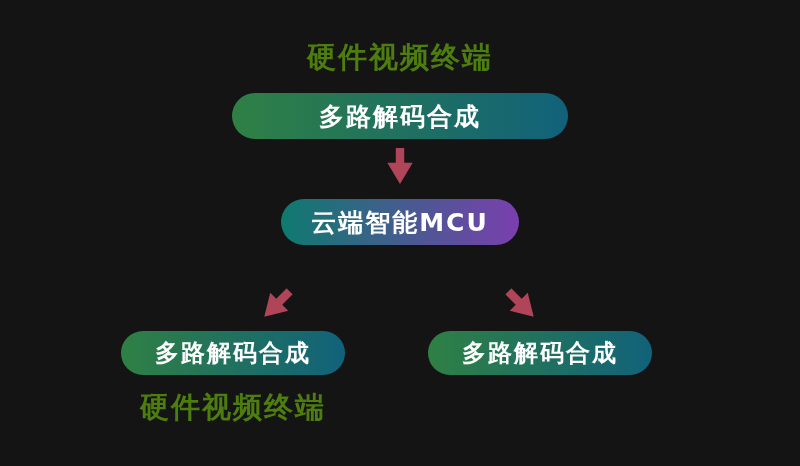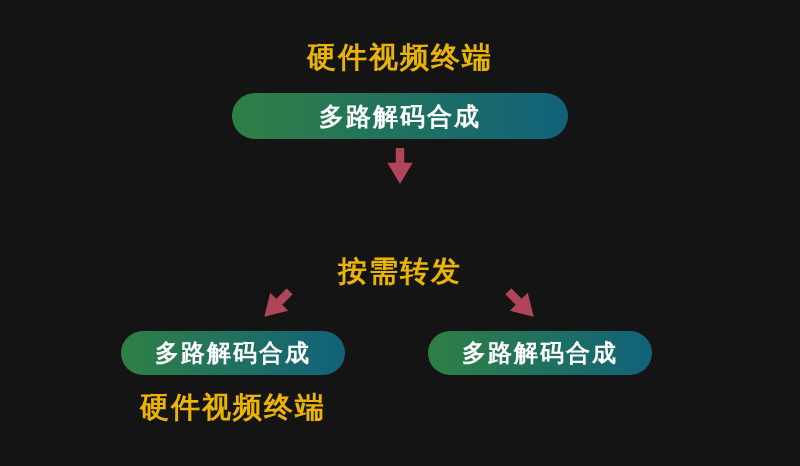--- a/index.html
+++ b/index.html
@@ -14,21 +14,21 @@
     height: 466px;
     background: var(--background, #141414);
     overflow: hidden;
     color: #fff;
   }
   .abs {
     position: absolute;
     transform: translateX(-50%);
   }
   .label {
-    color: #eab308;
+    color: #4d7c0f;
     font-weight: bold;
     font-size: 29px;
     letter-spacing: 2px;
     white-space: nowrap;
     text-align: center;
   }
   .pill {
     display: flex;
     align-items: center;
     justify-content: center;
@@ -62,22 +62,22 @@
   <div class="abs label" style="left:400px; top:38px;">硬件视频终端</div>
 
   <div class="abs pill pill-green-teal" style="left:400px; top:93px; width:336px;">多路解码合成</div>
 
   <div class="abs arrow" style="left:400px; top:148px;">
     <svg width="26" height="36" viewBox="0 0 24 34" aria-hidden="true">
       <path d="M8 0 h8 v14 h8 L12 34 L0 14 h8 z" fill="currentColor"></path>
     </svg>
   </div>
 
+  <div class="abs pill pill-teal-purple" style="left:400px; top:199px; width:238px;">云端智能MCU</div>
 
-  <div class="abs label" style="left:400px; top:252px;">按需转发</div>
 
   <div class="abs arrow rot-left" style="left:277px; top:286px;">
     <svg width="26" height="36" viewBox="0 0 24 34" aria-hidden="true">
       <path d="M8 0 h8 v14 h8 L12 34 L0 14 h8 z" fill="currentColor"></path>
     </svg>
   </div>
 
   <div class="abs arrow rot-right" style="left:521px; top:286px;">
     <svg width="26" height="36" viewBox="0 0 24 34" aria-hidden="true">
       <path d="M8 0 h8 v14 h8 L12 34 L0 14 h8 z" fill="currentColor"></path>

